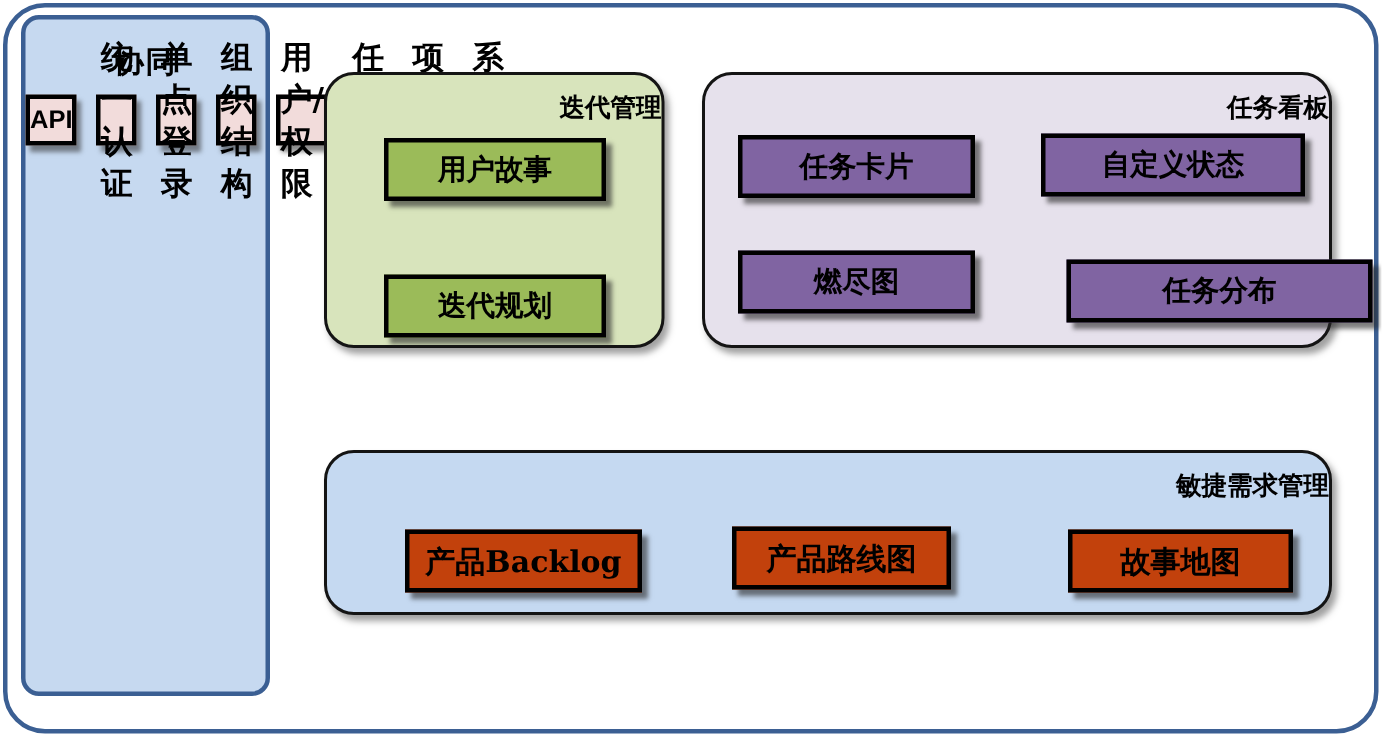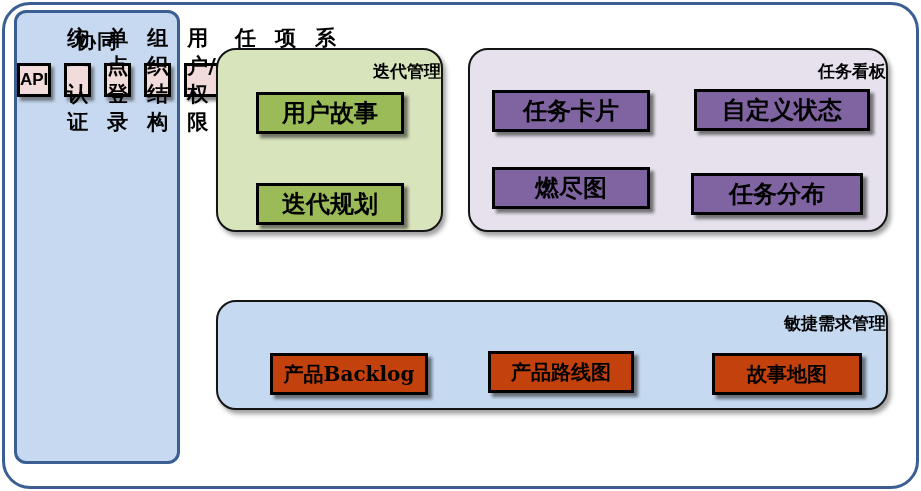--- a/index.html
+++ b/index.html
@@ -39,34 +39,34 @@
     border: 2px solid #141414; border-radius: 20px;
     box-shadow: 3px 4px 4px rgba(70,70,70,0.5);
   }
   .panel-title {
     text-align: right; font-size: 17px; font-weight: bold; color: #000; margin-top: 10px;
   }
   .box-btn {
     position: absolute; box-sizing: border-box;
     border: 3px solid #000; box-shadow: 4px 4px 3px rgba(40,40,40,0.6);
     display: flex; align-items: center; justify-content: center;
-    font-family: "DejaVu Serif", serif; font-weight: bold; font-size: 24px; color: #000;
+    font-family: "DejaVu Serif", serif; font-weight: bold; font-size: 19px; color: #000;
   }
 
   .panel-iteration { left: 216px; top: 48px; width: 227px; height: 184px; background: #d8e4bc; }
   .panel-iteration .box-btn { background: #9bbb59; left: 38px; width: 148px; height: 42px; }
   .btn-user-story { top: 42px; }
   .btn-iteration-planning { top: 103px; margin-top: 30px; }
 
   .panel-kanban { left: 468px; top: 48px; width: 420px; height: 184px; background: #e6e1ec; }
   .panel-kanban .box-btn { background: #8064a2; height: 42px; }
   .btn-task-card { left: 22px; top: 40px; width: 158px; }
   .btn-custom-status { left: 224px; top: 39px; width: 176px; }
   .btn-burndown { left: 22px; top: 117px; width: 158px; }
-  .btn-task-distribution { left: 221px; top: 123px; width: 172px; }
+  .btn-task-distribution { left: 241px; top: 123px; width: 204px; }
 
   .panel-agile { left: 216px; top: 300px; width: 672px; height: 110px; background: #c5d9f1; }
   .panel-agile .box-btn { background: #c2410c; height: 42px; top: 51px; font-size: 20px; }
   .btn-product-backlog { left: 52px; width: 158px; }
   .btn-product-roadmap { left: 270px; width: 146px; top: 49px !important; }
   .btn-story-map { left: 494px; width: 150px; }
 </style>
 </head>
 <body>
 

